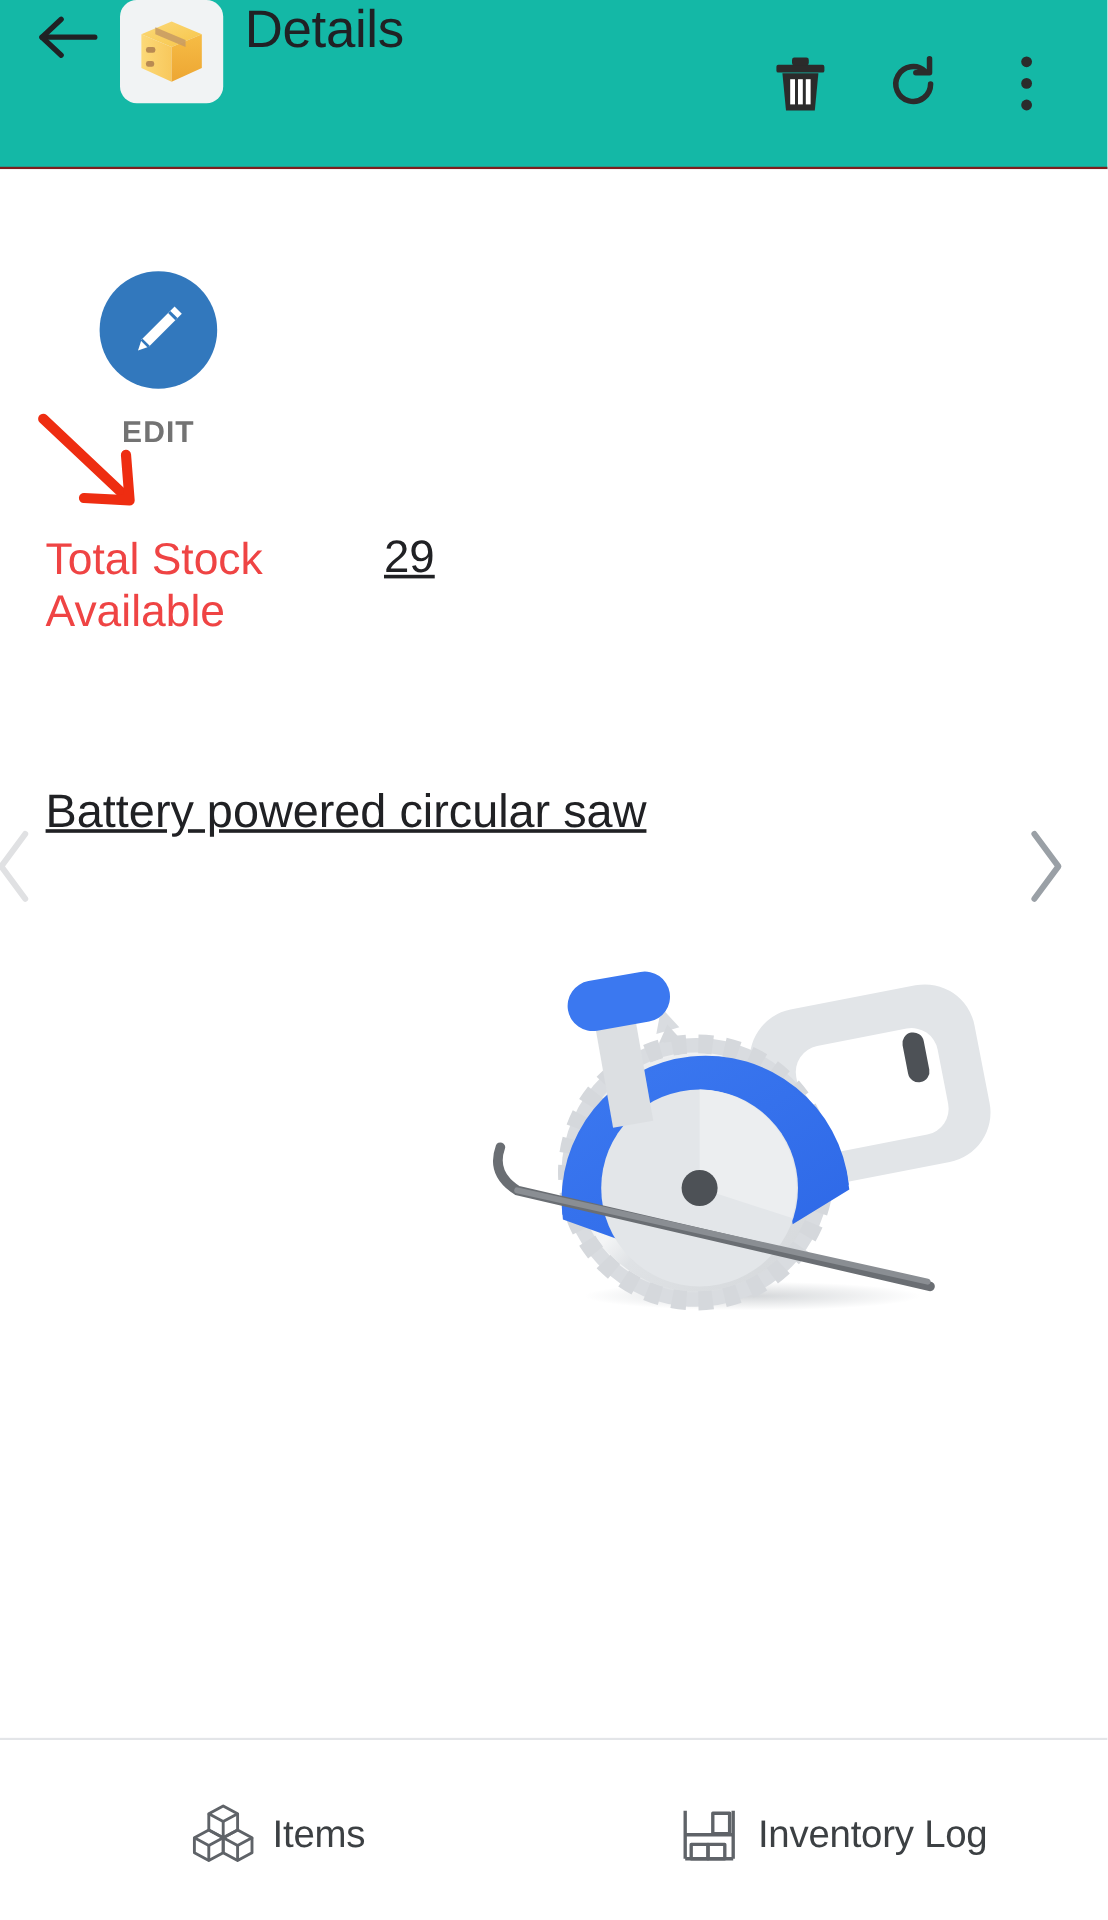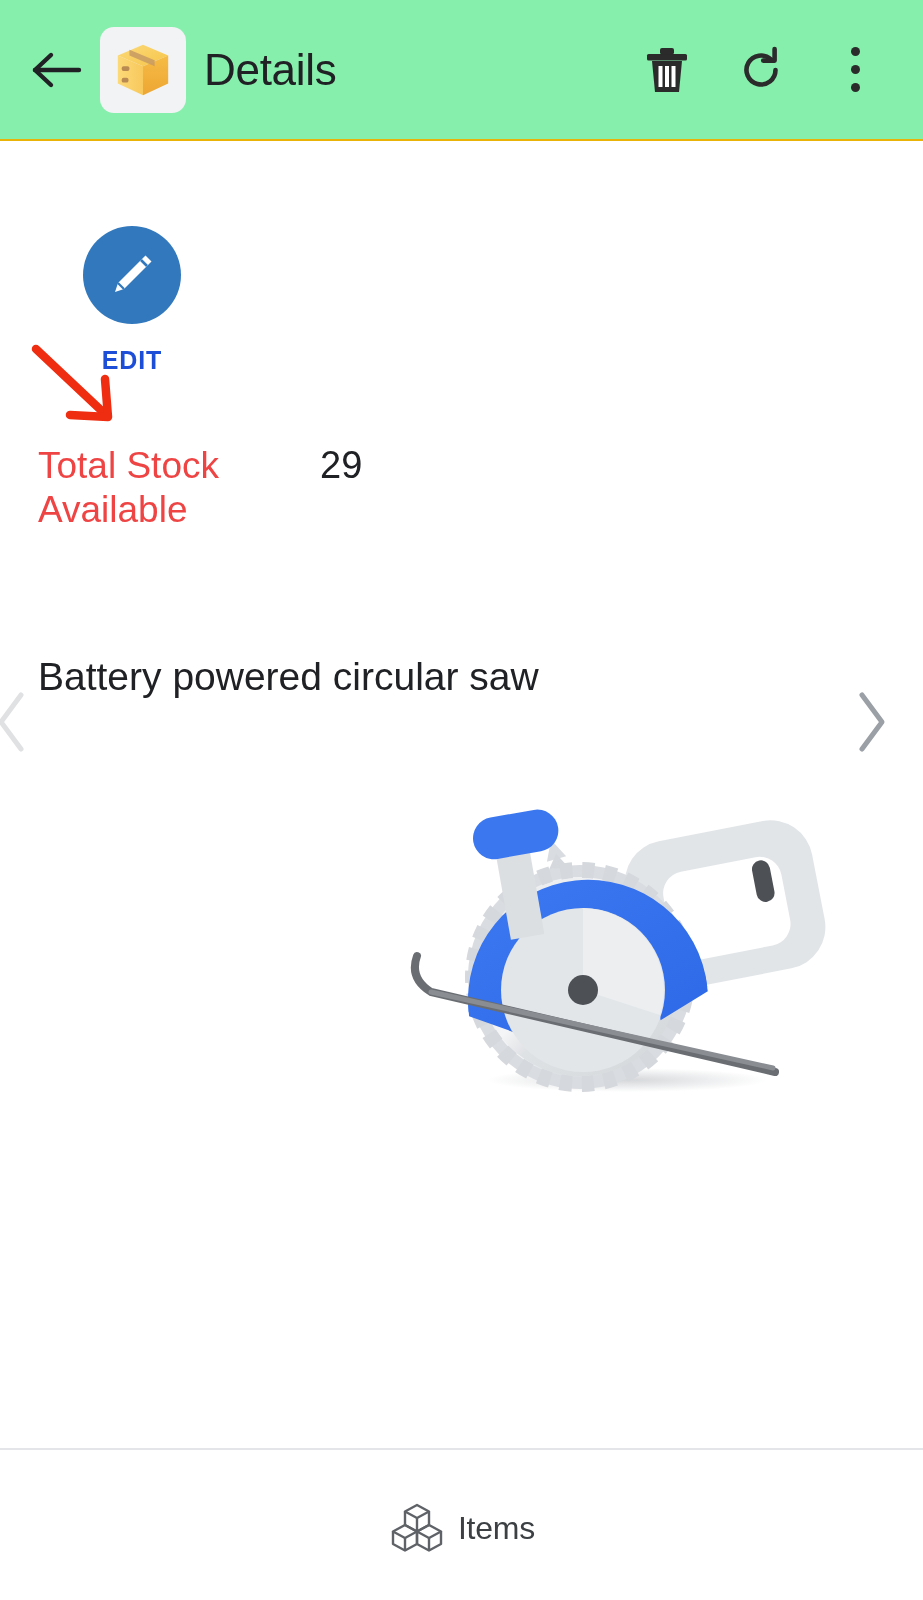--- a/index.html
+++ b/index.html
@@ -14,24 +14,24 @@
     width: 923px; height: 1600px;
     background: #ffffff;
     display: flex; flex-direction: column;
   }
 
   
   .appbar {
     position: relative;
     height: 141px;
     flex: 0 0 141px;
-    display: flex; align-items: center;
+    display: flex; 
     padding: 0 26px 0 26px;
-    background: #86efac;
-    border-bottom: 2px solid #eab308;
+    background: #14b8a6;
+    border-bottom: 2px solid #7f1d1d;
   }
   .back-btn {
     width: 62px; height: 62px;
     display: flex; align-items: center; justify-content: center;
     flex: 0 0 auto;
     margin-right: 12px;
   }
   .app-emoji {
     width: 86px; height: 86px; flex: 0 0 auto;
     background: #f1f3f4;
@@ -78,21 +78,21 @@
   }
   .action:first-child { margin-left: 40px; }
   .circle {
     width: 98px; height: 98px; border-radius: 50%;
     background: #3278bd;
     display: flex; align-items: center; justify-content: center;
   }
   .action-label {
     margin-top: 20px;
     font-size: 25px; font-weight: bold;
-    color: #1d4ed8;
+    color: #737373;
     letter-spacing: 0.9px;
     text-align: center;
     line-height: 1.33;
     text-transform: uppercase;
   }
 
   
   .annot-arrow {
     position: absolute;
     left: 18px; top: 192px;
@@ -111,20 +111,21 @@
     width: 282px; flex: 0 0 282px;
     font-size: 37px; color: #ef4444;
     line-height: 1.19;
     padding-top: 5px;
   }
   .field-value {
     flex: 1 1 auto;
     font-size: 39px; color: #202124;
     line-height: 1.28;
     padding-top: 2px;
+    text-decoration: underline;
   }
   .field-value.num { font-size: 38px; }
   .row-gap-1 { height: 56px; }
   .row-gap-2 { height: 62px; }
   .row-gap-3 { height: 66px; }
 
   .nav-chev {
     position: absolute;
     width: 60px; height: 70px;
     display: flex; align-items: center; justify-content: center;
@@ -371,15 +372,31 @@
             <line x1="17" y1="39" x2="17" y2="51.5"></line>
             <polygon points="41,26 53,32.5 41,39 29,32.5"></polygon>
             <polyline points="29,32.5 29,45 41,51.5 53,45 53,32.5"></polyline>
             <line x1="41" y1="39" x2="41" y2="51.5"></line>
           </g>
         </svg>
       </span>
       <span class="nav-label">Items</span>
     </div>
 
+    <div class="navitem">
+      <span class="nav-ico">
+        <svg width="58" height="58" viewBox="0 0 58 58">
+          <g stroke="#5f6368" stroke-width="2.8" fill="none" stroke-linejoin="round">
+            <line x1="9" y1="10" x2="9" y2="50"></line>
+            <line x1="49" y1="10" x2="49" y2="50"></line>
+            <line x1="9" y1="30" x2="49" y2="30"></line>
+            <line x1="9" y1="50" x2="49" y2="50"></line>
+            <rect x="32" y="12" width="14" height="17"></rect>
+            <rect x="14" y="38" width="14" height="12"></rect>
+            <rect x="28" y="38" width="14" height="12"></rect>
+          </g>
+        </svg>
+      </span>
+      <span class="nav-label">Inventory Log</span>
+    </div>
 
   </div>
 </div>
 
 </body></html>

